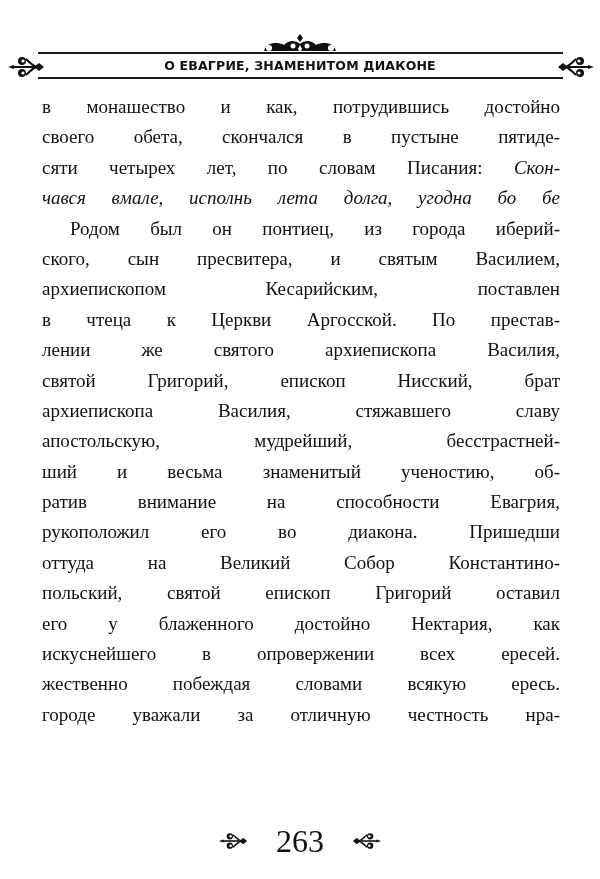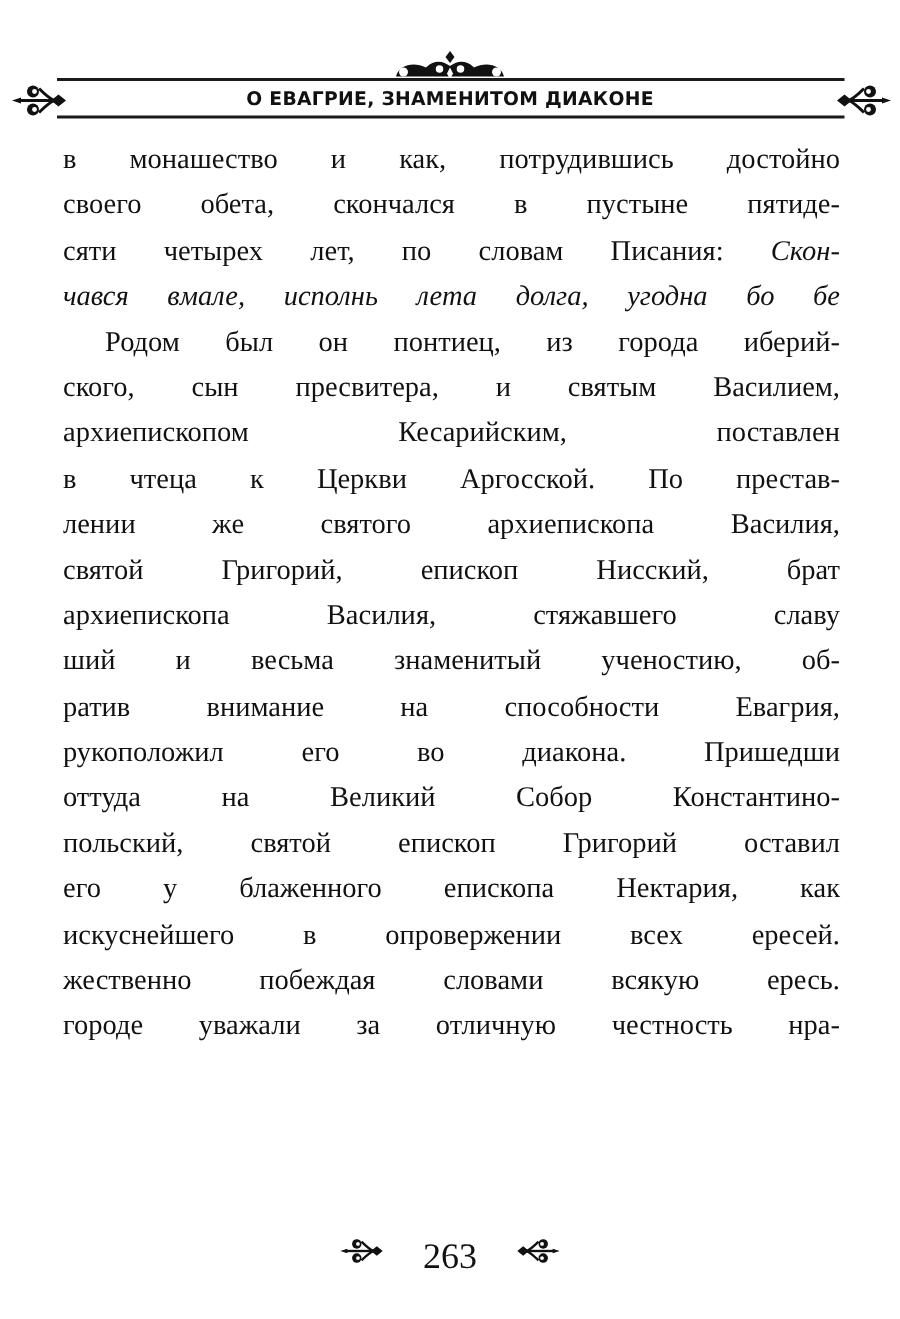--- a/index.html
+++ b/index.html
@@ -70,21 +70,21 @@
     .line.indent { padding-left: 28px; }
     .it { font-style: italic; }
 
     .folio {
       position: absolute;
       left: 0;
       width: 600px;
       top: 822px;
       text-align: center;
       font-family: "Liberation Serif", serif;
-      font-size: 24px;
+      font-size: 32px;
       line-height: 30px;
     }
     .folio .num { display: inline-block; margin: 0 18px; vertical-align: middle; }
     .folio .fo { display: inline-block; vertical-align: middle; }
   </style>
 </head>
 <body>
 
 <div class="running-head">
   <div class="orn orn-top">
@@ -132,26 +132,27 @@
     <div class="line"><span>своего обета, скончался в пустыне пятиде-</span></div>
     <div class="line"><span>сяти четырех лет, по словам Писания: </span><span class="it">Скон-</span></div>
     <div class="line"><span class="it">чався вмале, исполнь лета долга, угодна бо бе</span></div>
     <div class="line indent"><span>Родом был он понтиец, из города иберий-</span></div>
     <div class="line"><span>ского, сын пресвитера, и святым Василием,</span></div>
     <div class="line"><span>архиепископом Кесарийским, поставлен</span></div>
     <div class="line"><span>в чтеца к Церкви Аргосской. По престав-</span></div>
     <div class="line"><span>лении же святого архиепископа Василия,</span></div>
     <div class="line"><span>святой Григорий, епископ Нисский, брат</span></div>
     <div class="line"><span>архиепископа Василия, стяжавшего славу</span></div>
+    <div class="line"><span>апостольскую, мудрейший, бесстрастней-</span></div>
     <div class="line"><span>ший и весьма знаменитый ученостию, об-</span></div>
     <div class="line"><span>ратив внимание на способности Евагрия,</span></div>
     <div class="line"><span>рукоположил его во диакона. Пришедши</span></div>
     <div class="line"><span>оттуда на Великий Собор Константино-</span></div>
     <div class="line"><span>польский, святой епископ Григорий оставил</span></div>
-    <div class="line"><span>его у блаженного епископа Нектария, как</span></div>
+    <div class="line"><span>его у блаженного достойно Нектария, как</span></div>
     <div class="line"><span>искуснейшего в опровержении всех ересей.</span></div>
     <div class="line"><span>жественно побеждая словами всякую ересь.</span></div>
     <div class="line"><span>городе уважали за отличную честность нра-</span></div>
   </div>
 
 <div class="folio">
   <span class="fo">
     <svg width="34" height="22" viewBox="0 0 40 28">
       <path d="M2 14 L8 12 L8 16 Z" fill="#111"></path>
       <rect x="6" y="13" width="26" height="2" fill="#111"></rect>

